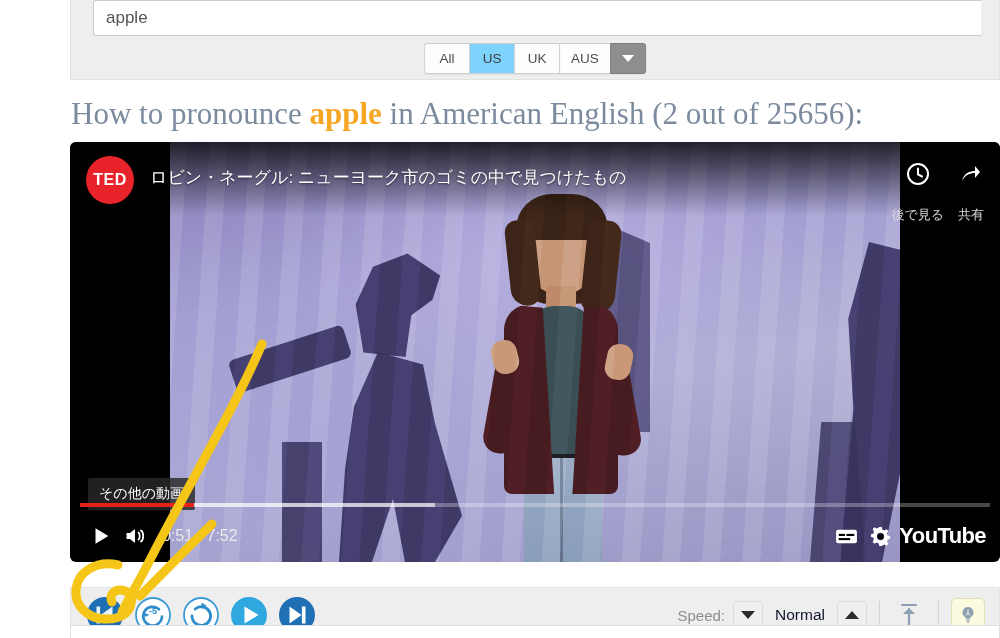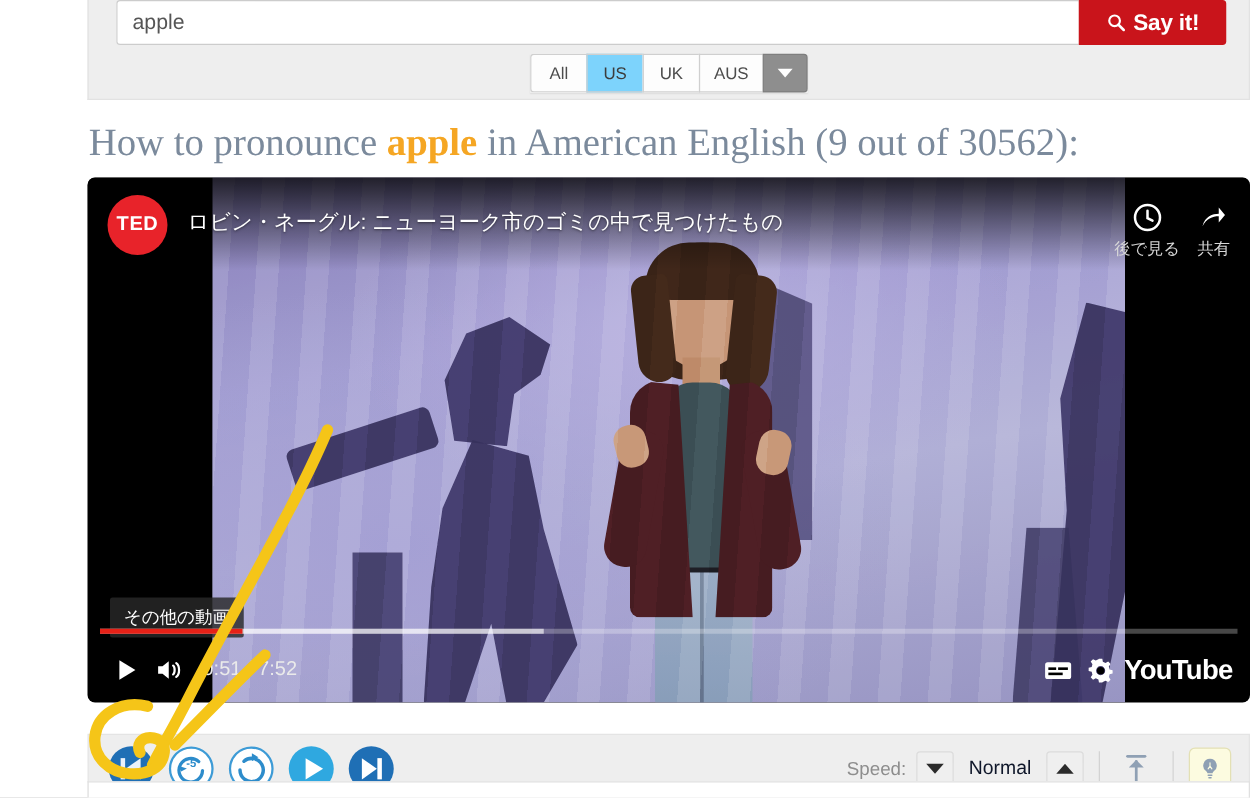--- a/index.html
+++ b/index.html
@@ -151,21 +151,21 @@
     display: flex; align-items: center; justify-content: center; flex: none;
   }
   .ted-logo span { color: #fff; font-weight: bold; font-size: 16px;
     font-family: "Liberation Sans", sans-serif; letter-spacing: .5px; text-align: center; }
   .yt-title {
     color: #fff; font-size: 17px; margin: 10px 0 0 16px;
     font-family: "Liberation Sans", sans-serif; flex: 1;
     text-shadow: 0 1px 2px rgba(0,0,0,.5); white-space: nowrap; overflow: hidden;
   }
   .yt-action {
-    display:flex; flex-direction: column; align-items:center; gap:4px;
+    display:flex; flex-direction: column; align-items:center; gap:20px;
     color: #d8d8d8; font-size: 13px; margin: 6px 0 0 14px; cursor:pointer;
     font-family: "Liberation Sans", sans-serif;
   }
   .yt-action svg { width: 24px; height: 24px; fill:#fff; }
 
   .more-videos {
     position: absolute; left: 18px; top: 336px;
     background: rgba(40,40,40,.82); color:#fff; font-size: 14px;
     padding: 7px 11px; border-radius: 2px;
     font-family: "Liberation Sans", sans-serif; white-space: nowrap;
@@ -228,42 +228,35 @@
   }
 </style>
 </head>
 <body>
 
 <div class="page">
 
   <div class="search-panel">
     <div class="search-row">
       <input class="search-input" type="text" value="apple" style="">
-      <button class="say-it-btn">
-        <svg viewBox="0 0 24 24">
-          <circle cx="10" cy="10" r="6.4" fill="none" stroke="#fff" stroke-width="2.6"></circle>
-          <line x1="14.7" y1="14.7" x2="21" y2="21" stroke="#fff" stroke-width="3" stroke-linecap="round"></line>
-        </svg>
-        <span>Say it!</span>
-      </button>
     </div>
 
     <div class="filter-group">
       <div class="filter-btn">All</div>
       <div class="filter-btn active">US</div>
       <div class="filter-btn">UK</div>
       <div class="filter-btn">AUS</div>
       <div class="filter-caret">
         <i></i>
       </div>
     </div>
   </div>
 
   <div class="headline">
-    <span>How to pronounce </span><span class="kw">apple</span><span> in American English (9 out of 30562):</span>
+    <span>How to pronounce </span><span class="kw">apple</span><span> in American English (2 out of 25656):</span>
   </div>
 
   <div class="player">
 
     <div class="stage">
       <div class="sil s1"></div>
       <div class="sil s2head"></div>
       <div class="sil s2"></div>
       <div class="sil s6"></div>
       <div class="sil s5"></div>

